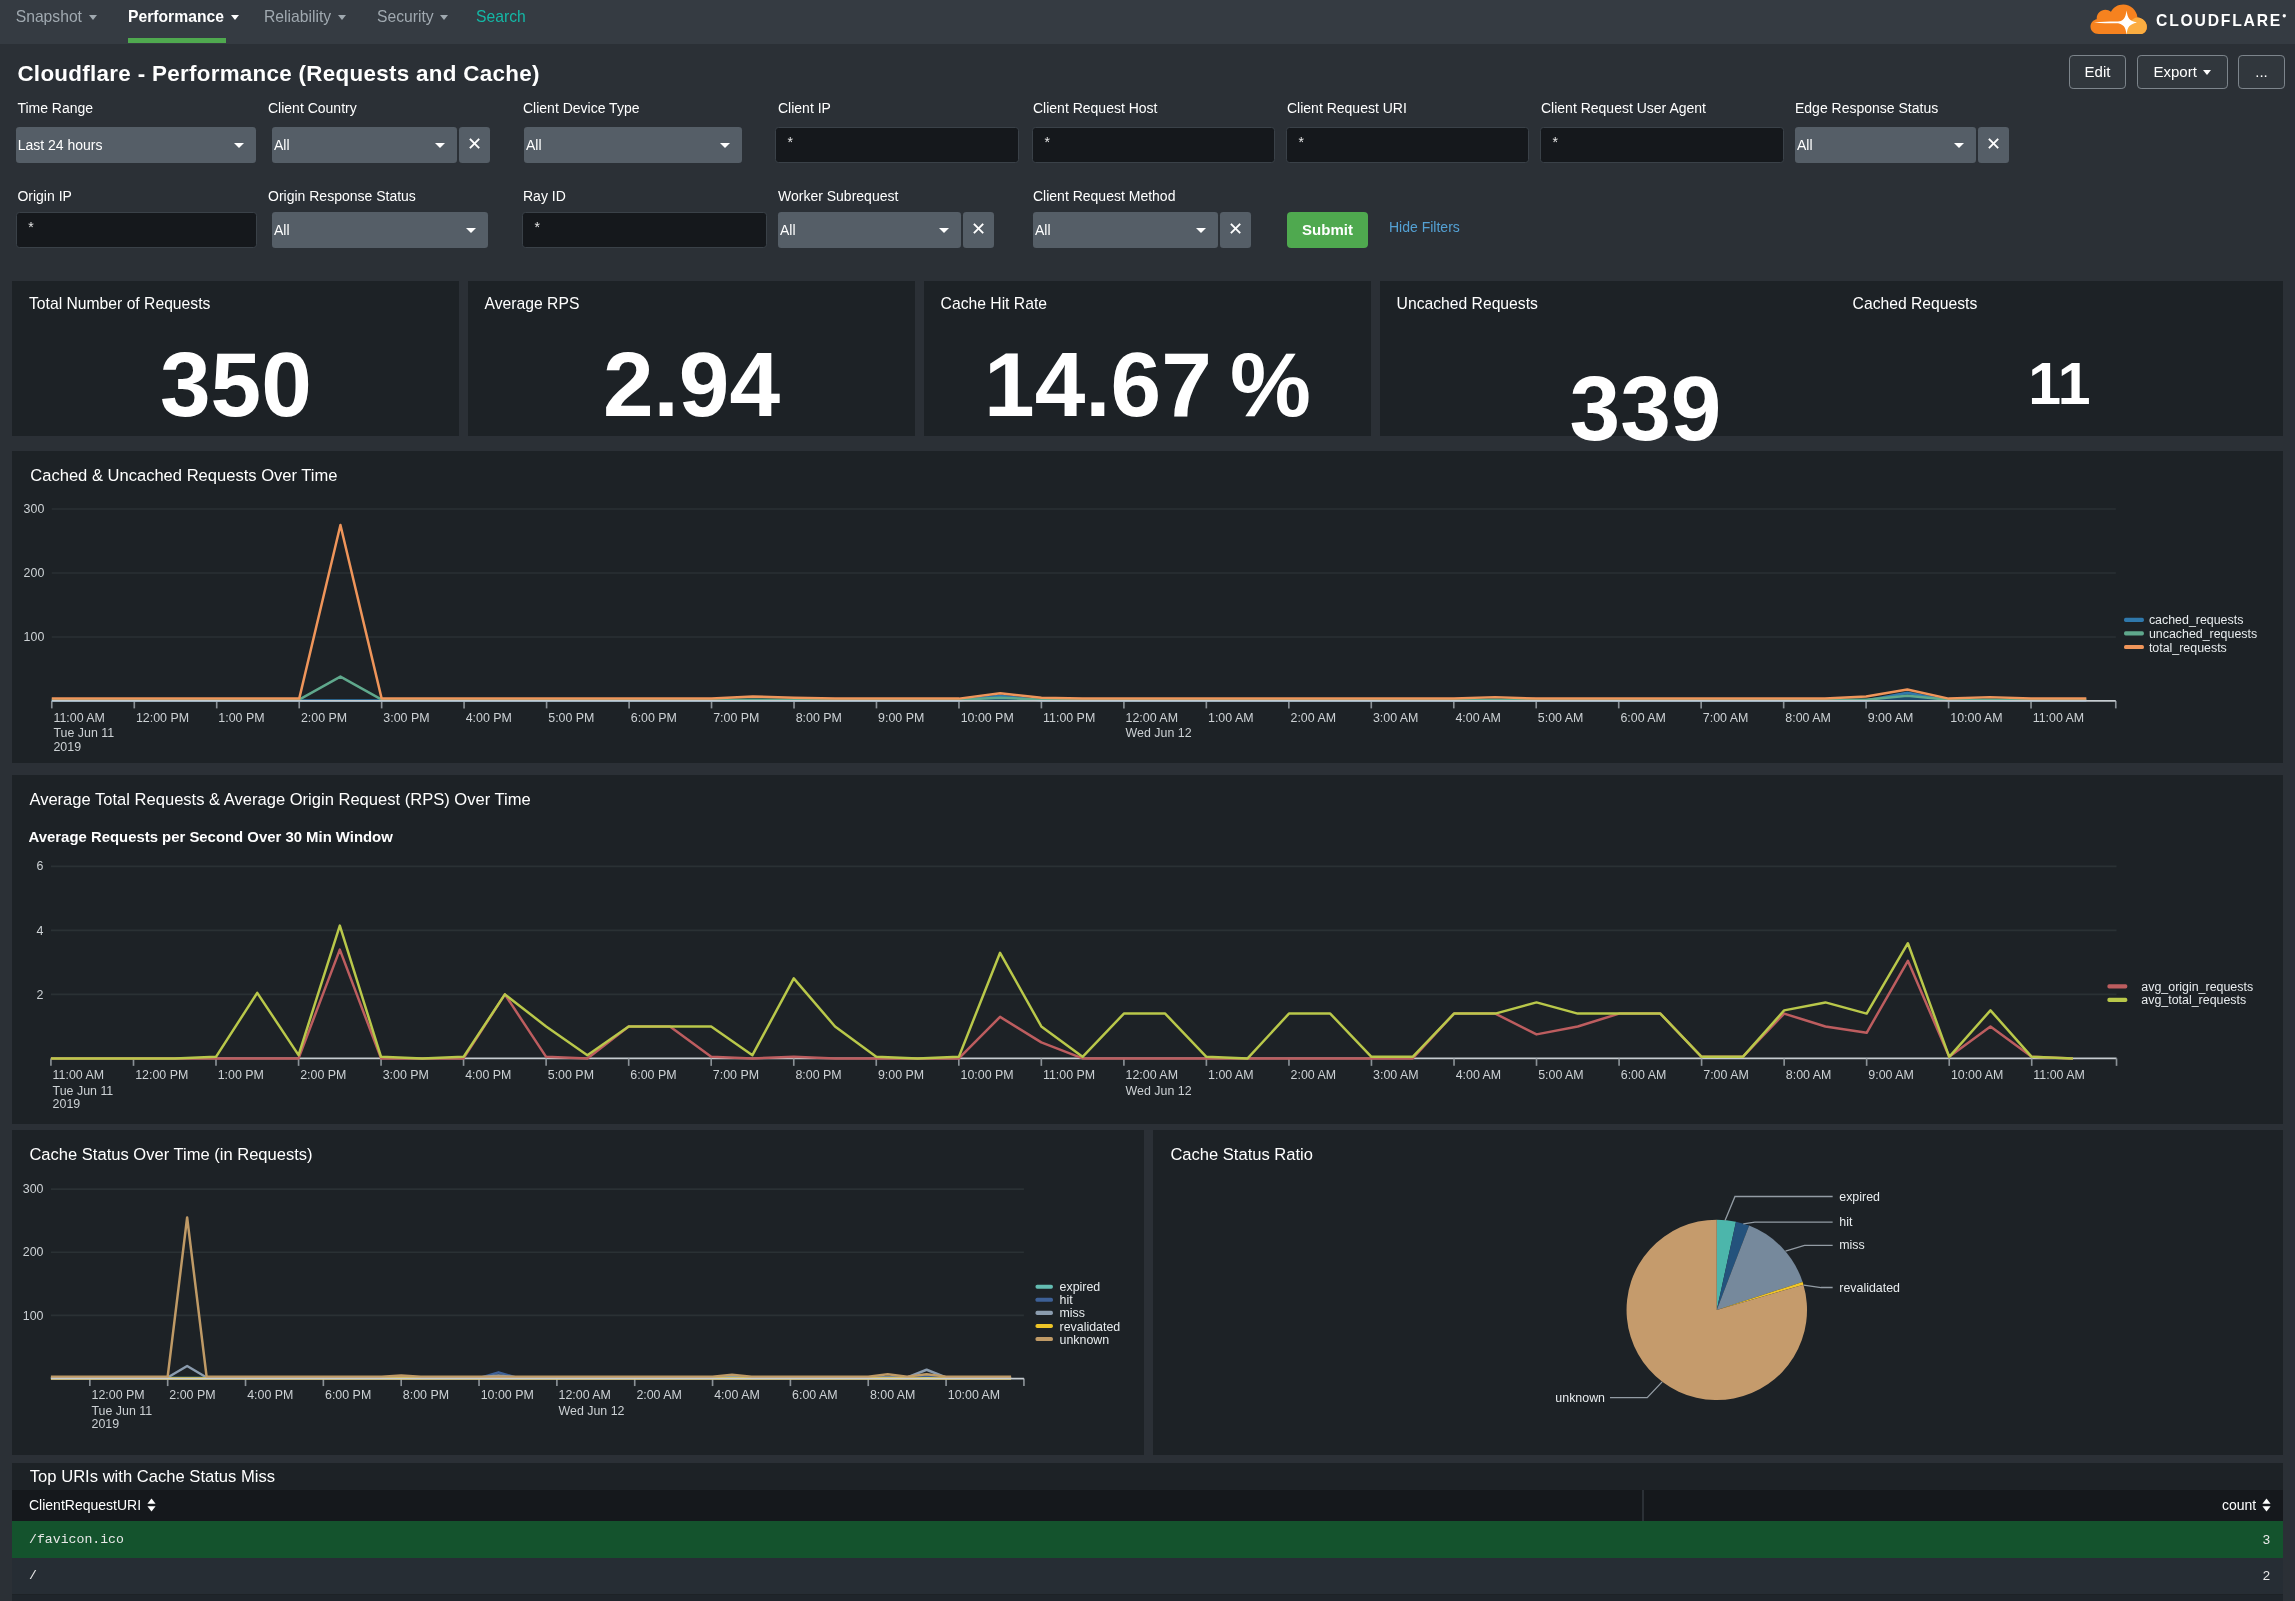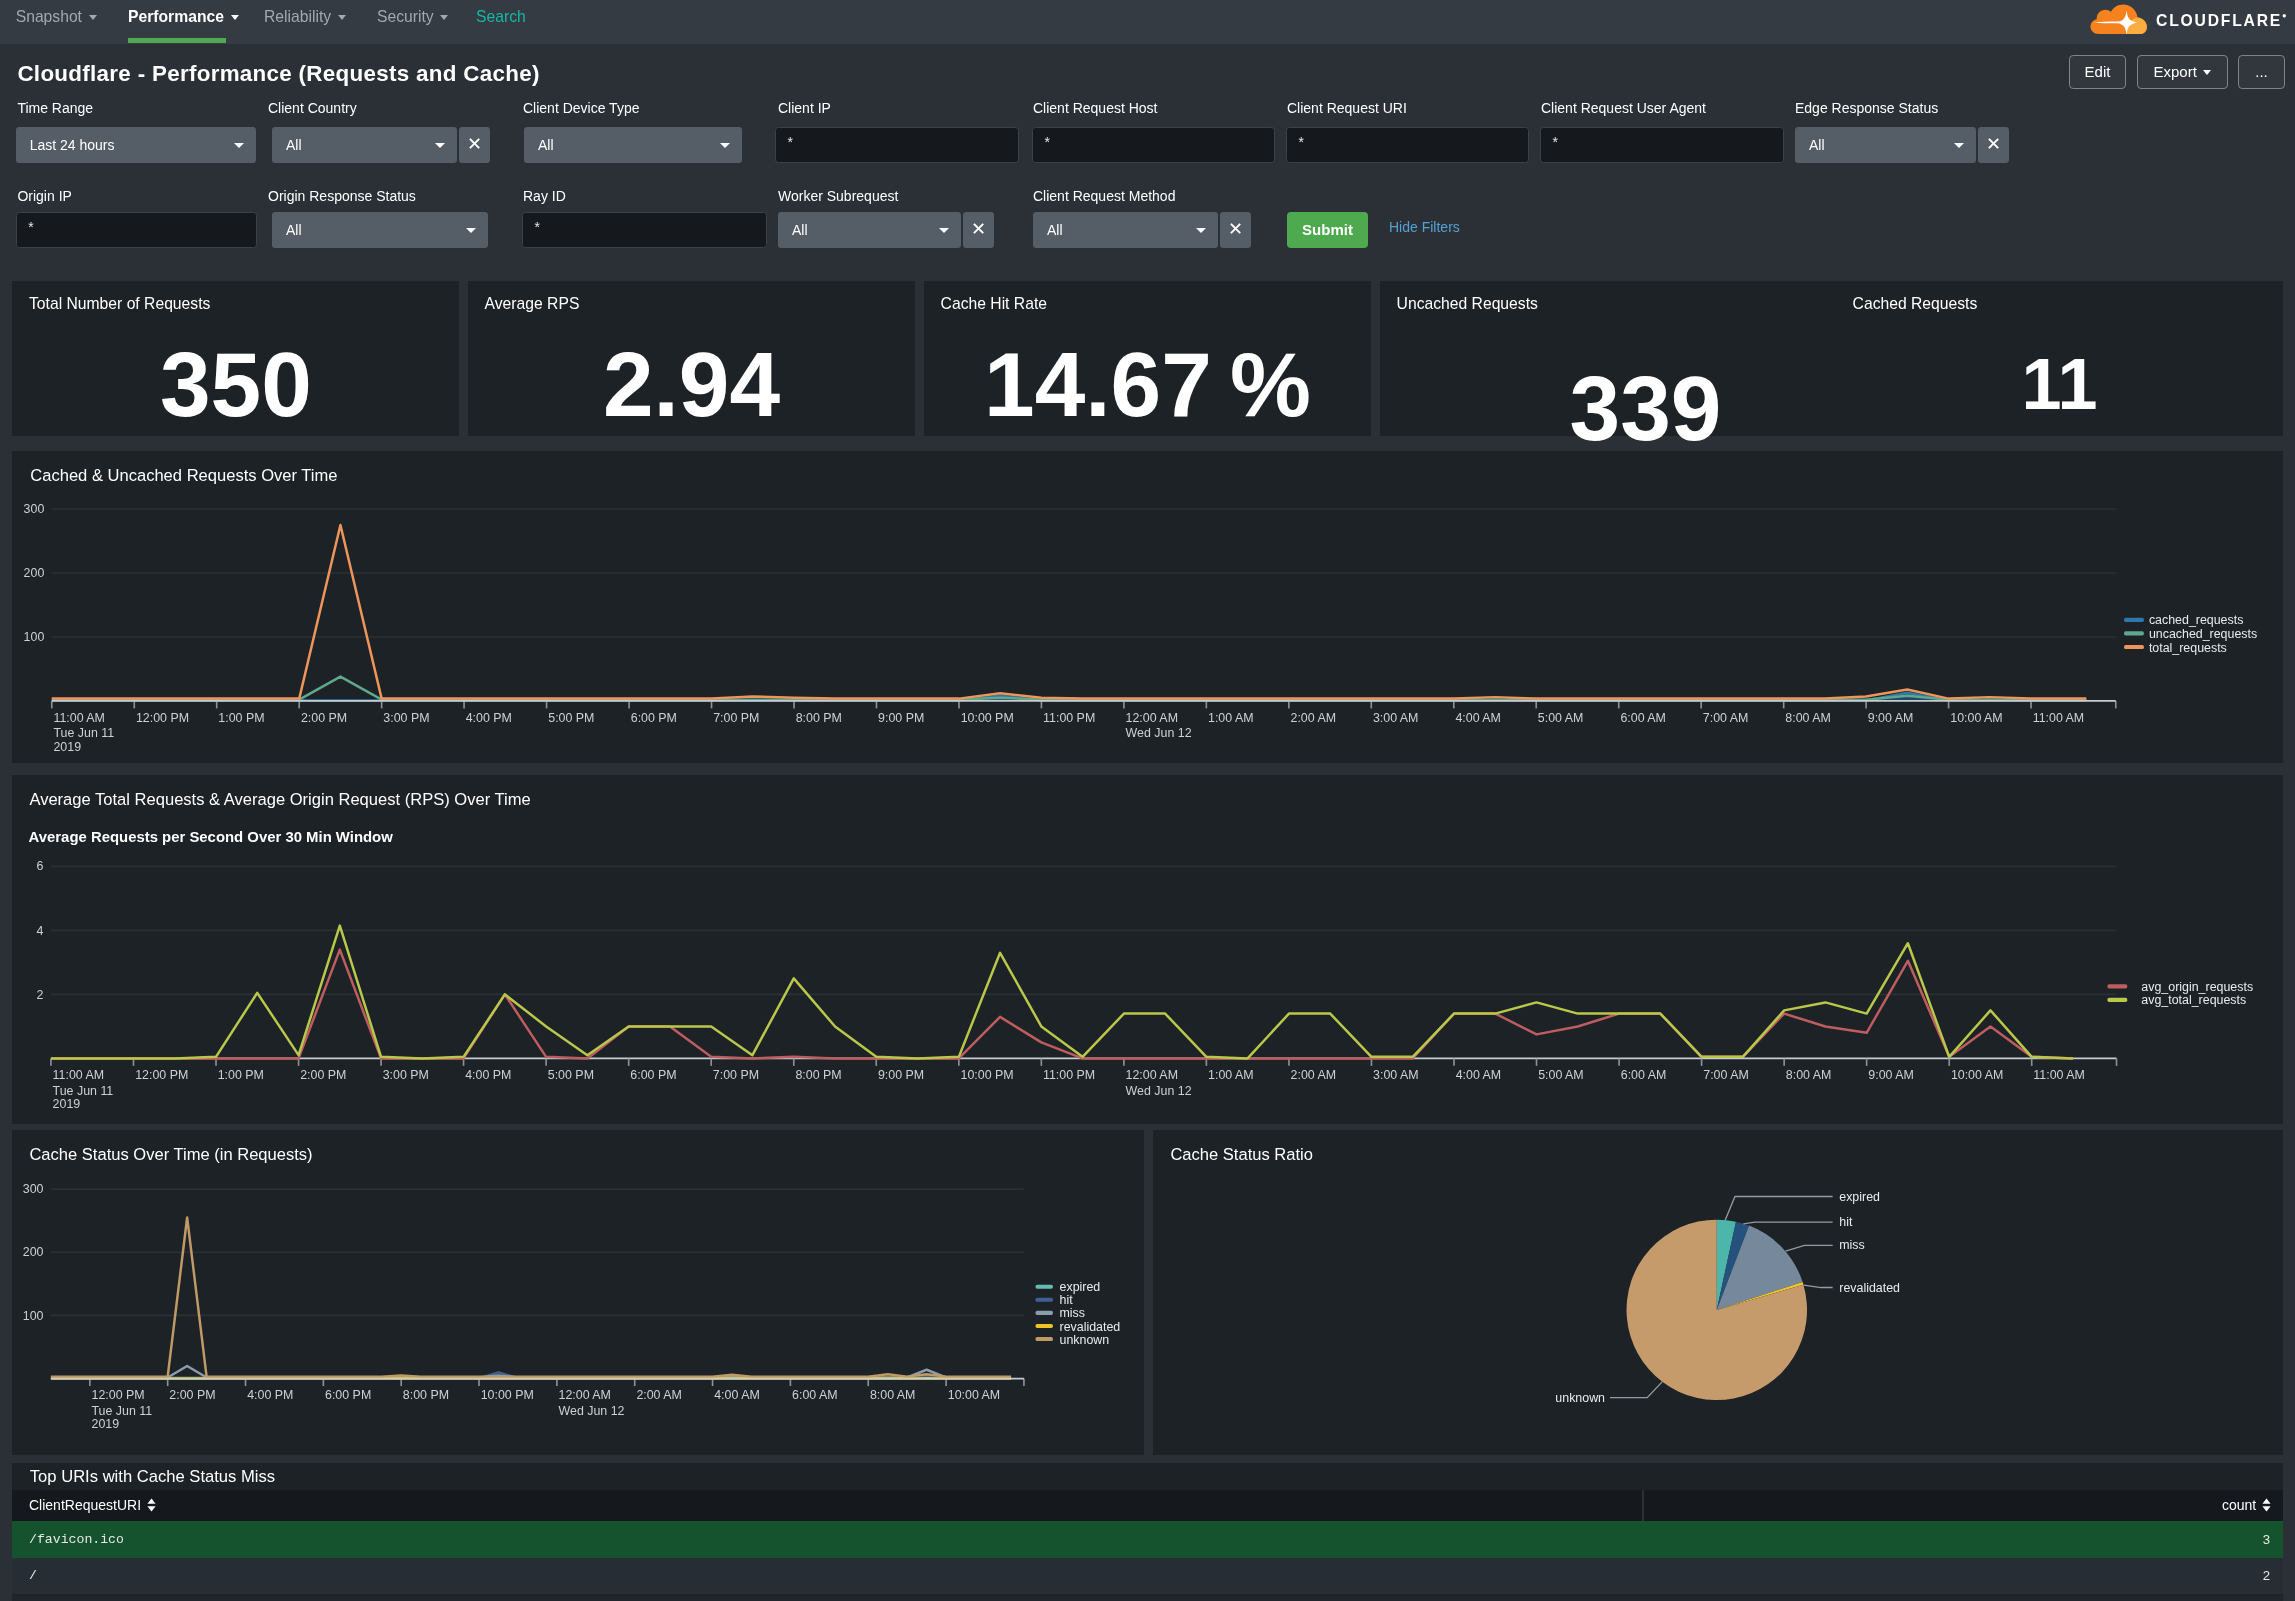--- a/index.html
+++ b/index.html
@@ -1,20 +1,20 @@
 <!DOCTYPE html>
 <html style="font-size:13.2px"><head><meta charset="utf-8"><style>
 
 *{margin:0;padding:0;box-sizing:border-box;}
 body{width:2295px;height:1602px;background:#2b3036;font-family:"Liberation Sans",sans-serif;overflow:hidden;position:relative;}
 .abs{position:absolute;}
 .panel{position:absolute;background:#1d2226;}
 .caret{display:inline-block;width:0;height:0;border-left:4.1px solid transparent;border-right:4.1px solid transparent;border-top:5px solid currentColor;vertical-align:middle;margin-left:6.6px;margin-top:-1.7px;}
 .flabel{position:absolute;font-size:14px;color:#fff;white-space:nowrap;}
-.dd{position:absolute;background:#555e67;border-radius:3.3px;color:#fff;font-size:14px;line-height:36px;padding-left:14px;height:36px;}
+.dd{position:absolute;background:#555e67;border-radius:3.3px;color:#fff;font-size:14px;line-height:36px;padding-left:2px;height:36px;}
 .dd .arr{position:absolute;right:11.6px;top:15.7px;width:0;height:0;border-left:5px solid transparent;border-right:5px solid transparent;border-top:5.8px solid #fff;}
 .xbtn{position:absolute;background:#555e67;border-radius:3.3px;height:36px;width:31px;color:#fff;text-align:center;font-size:18px;line-height:35px;font-weight:300;}
 .inp{position:absolute;background:#15181c;border:1.7px solid #3a4148;border-radius:3.3px;height:36px;color:#e8e8e8;font-size:14px;line-height:28px;padding-left:11.6px;}
 .kpi-title{position:absolute;left:16.6px;top:14px;font-size:15.7px;color:#fff;white-space:nowrap;text-align:right;}
 .btn{position:absolute;height:34px;background:#31373d;border:1.7px solid #7d858c;border-radius:4.1px;color:#fff;font-size:15px;text-align:center;line-height:31px;}
 
 </style></head><body>
 <div class="abs" style="left:0;top:0;width:2295px;height:44px;background:#353b42;"></div>
 <div class="abs" style="left:15.7px;top:8.3px;font-size:15.7px;color:#a0a9b0;font-weight:normal;">Snapshot<span class="caret"></span></div>
 <div class="abs" style="left:128px;top:8.3px;font-size:15.7px;color:#fff;font-weight:bold;">Performance<span class="caret"></span></div>
@@ -76,21 +76,21 @@
 <div class="panel" style="left:924px;top:281px;width:447px;height:155px;">
 <div class="kpi-title">Cache Hit Rate</div>
 <div class="abs" style="left:0;top:58px;width:100%;text-align:center;font-weight:bold;color:#fff;font-size:91px;line-height:91px;">14.67 %</div>
 </div>
 <div class="panel" style="left:1380px;top:281px;width:531px;height:155px;">
 <div class="kpi-title">Uncached Requests</div>
 <div class="abs" style="left:0;top:58px;width:100%;text-align:center;font-weight:bold;color:#fff;font-size:91px;line-height:91px;margin-top:24px;">339</div>
 </div>
 <div class="panel" style="left:1836px;top:281px;width:447px;height:155px;">
 <div class="kpi-title">Cached Requests</div>
-<div class="abs" style="left:0;top:58px;width:100%;text-align:center;font-weight:bold;color:#fff;font-size:72px;line-height:91px;">11</div>
+<div class="abs" style="left:0;top:58px;width:100%;text-align:center;font-weight:bold;color:#fff;font-size:59px;line-height:91px;">11</div>
 </div>
 <svg class="panel" style="left:12.4px;top:451px;" width="2271" height="312" viewBox="0 0 2742 377" font-family="Liberation Sans, sans-serif">
     <text x="21" y="36" fill="#fff" font-size="20">Cached &amp; Uncached Requests Over Time</text>
     <line x1="47.0" y1="224.7" x2="2541.0" y2="224.7" stroke="#2a3134" stroke-width="2"></line>
     <text x="38" y="229.7" fill="#ccd1d4" font-size="15" text-anchor="end">100</text>
     <line x1="47.0" y1="147.4" x2="2541.0" y2="147.4" stroke="#2a3134" stroke-width="2"></line>
     <text x="38" y="152.4" fill="#ccd1d4" font-size="15" text-anchor="end">200</text>
     <line x1="47.0" y1="70.1" x2="2541.0" y2="70.1" stroke="#2a3134" stroke-width="2"></line>
     <text x="38" y="75.1" fill="#ccd1d4" font-size="15" text-anchor="end">300</text>
     <line x1="47.0" y1="302.0" x2="47.0" y2="311.0" stroke="#8a9196" stroke-width="2"></line>

